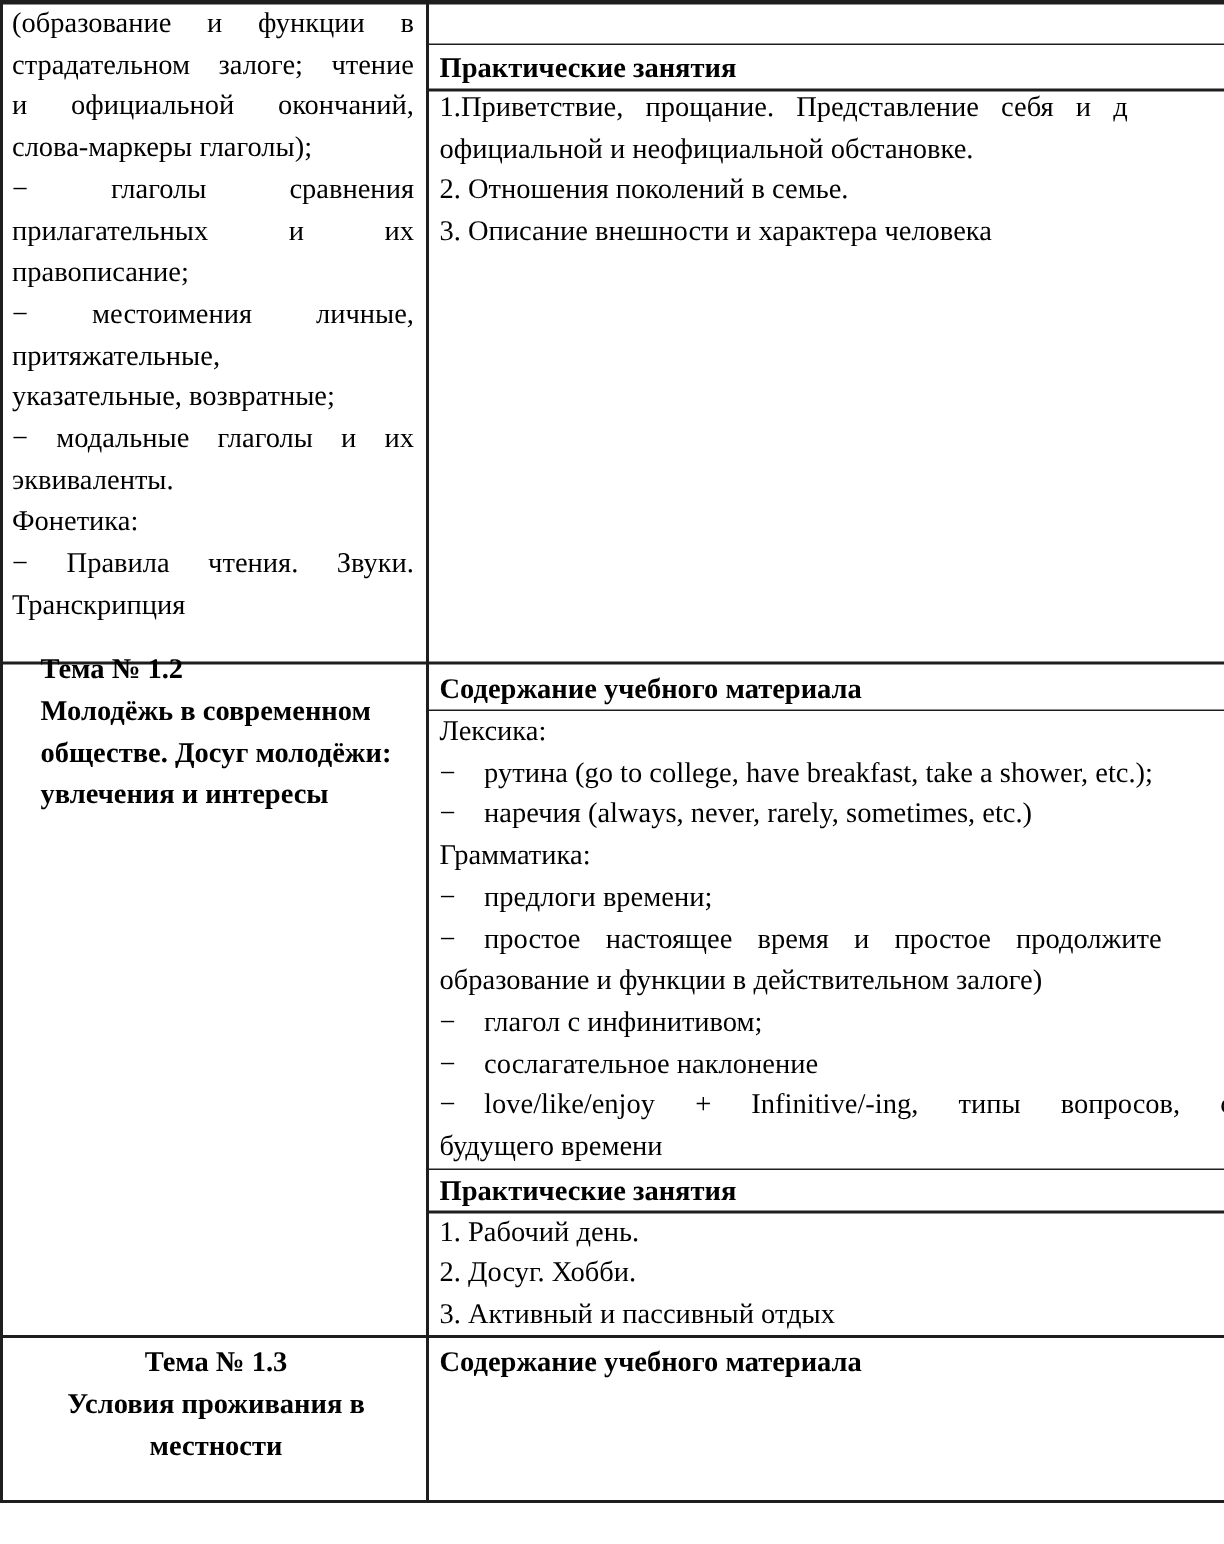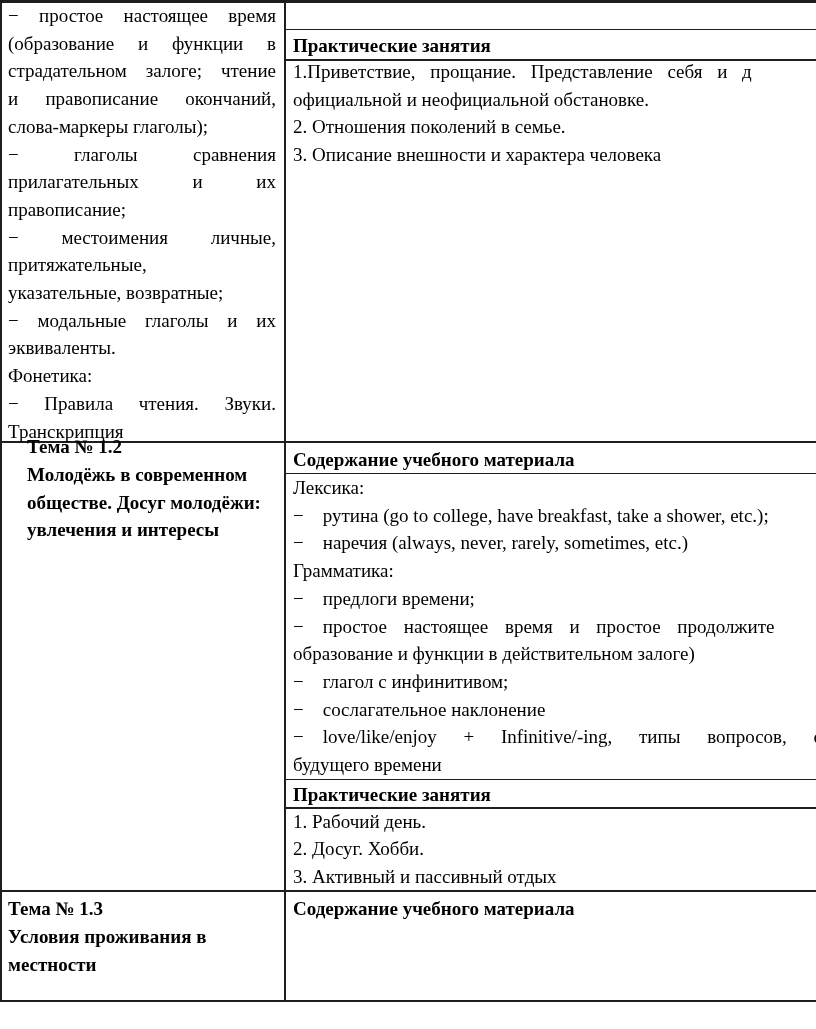--- a/index.html
+++ b/index.html
@@ -31,24 +31,23 @@
   <div class="bd" style="top:29px;left:284px;width:726px;height:1px;"></div>
   <div class="bd" style="top:59px;left:284px;width:726px;height:2px;"></div>
   <div class="bd" style="top:441px;left:0;width:1010px;height:2px;"></div>
   <div class="bd" style="top:473px;left:284px;width:726px;height:1px;"></div>
   <div class="bd" style="top:779px;left:284px;width:726px;height:1px;"></div>
   <div class="bd" style="top:807px;left:284px;width:726px;height:2px;"></div>
   <div class="bd" style="top:890px;left:0;width:1010px;height:2px;"></div>
   <div class="bd" style="top:1000px;left:0;width:1010px;height:2px;"></div>
 
   <div class="cell" style="left:8px;top:2px;width:268px;">
-    <div class="ln j">− простое настоящее время</div>
     <div class="ln j">(образование и функции в</div>
     <div class="ln j">страдательном залоге; чтение</div>
-    <div class="ln j">и правописание окончаний,</div>
+    <div class="ln j">и официальной окончаний,</div>
     <div class="ln">слова-маркеры глаголы);</div>
     <div class="ln j">− глаголы сравнения</div>
     <div class="ln j">прилагательных и их</div>
     <div class="ln">правописание;</div>
     <div class="ln j">− местоимения личные,</div>
     <div class="ln">притяжательные,</div>
     <div class="ln">указательные, возвратные;</div>
     <div class="ln j">− модальные глаголы и их</div>
     <div class="ln">эквиваленты.</div>
     <div class="ln">Фонетика:</div>
@@ -85,21 +84,21 @@
     <div class="ln cut3">− love/like/enjoy + Infinitive/-ing, типы вопросов, спо</div>
     <div class="ln">будущего времени</div>
   </div>
   <div class="cell hdr" style="left:293px;top:781px;">Практические занятия</div>
   <div class="cell" style="left:293px;top:808px;width:710px;">
     <div class="ln" style="line-height:27.4px;">1. Рабочий день.</div>
     <div class="ln" style="line-height:27.4px;">2. Досуг. Хобби.</div>
     <div class="ln" style="line-height:27.4px;">3. Активный и пассивный отдых</div>
   </div>
 
-  <div class="cell b" style="left:8px;top:895px;width:272px;">
+  <div class="cell b" style="left:8px;top:895px;width:272px;text-align:center;">
     <div class="ln" style="line-height:28px;">Тема № 1.3</div>
     <div class="ln" style="line-height:28px;">Условия проживания в</div>
     <div class="ln" style="line-height:28px;">местности</div>
   </div>
 
   <div class="cell hdr" style="left:293px;top:895px;">Содержание учебного материала</div>
 
 </div>
 
 </body></html>

